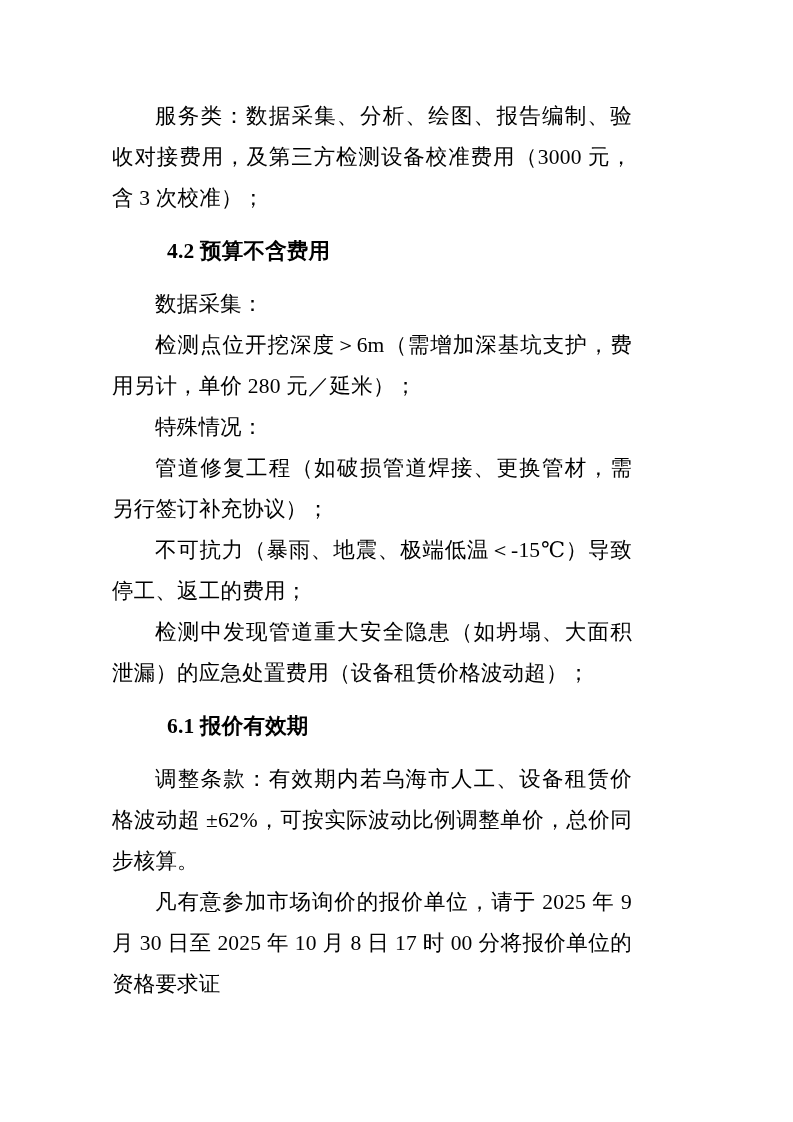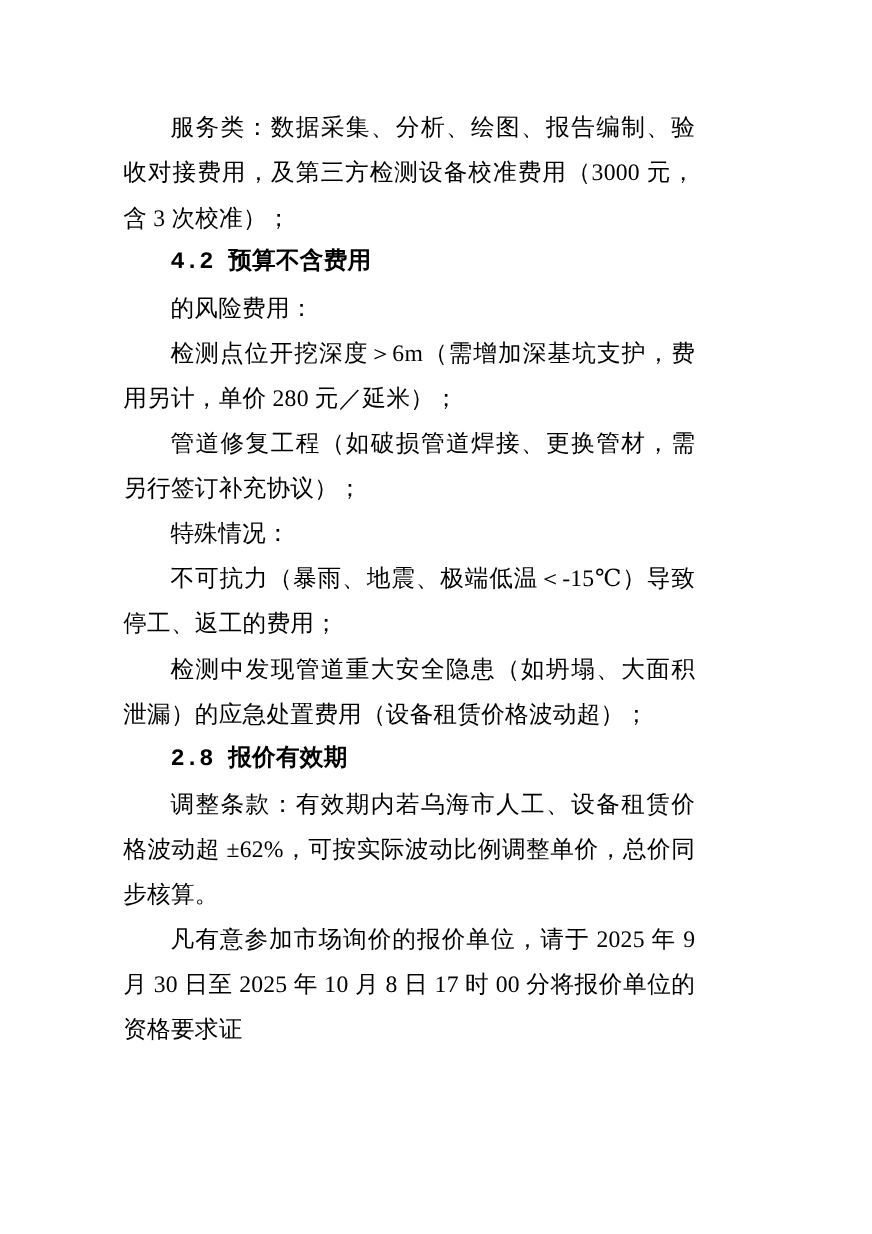--- a/index.html
+++ b/index.html
@@ -29,40 +29,40 @@
     text-align: justify;
     text-justify: inter-ideograph;
     letter-spacing: 0.2px;
   }
   p.para {
     margin: 0;
     text-indent: 2em;
     font-family: "Liberation Serif", "DejaVu Serif", serif;
   }
   h2.heading {
-    margin: 0;
+    margin: 12px;
     font-size: 21.5px;
     line-height: 41px;
     font-weight: bold;
     text-indent: 2em;
-    font-family: Liberation Mono, monospace;
+    font-family: Liberation Serif, serif;
   }
 </style>
 </head>
 <body>
 
 <div class="page">
   <div class="doc-body">
 
     <p class="para">服务类：数据采集、分析、绘图、报告编制、验收对接费用，及第三方检测设备校准费用（3000 元，含 3 次校准）；</p>
     <h2 class="heading">4.2 预算不含费用</h2>
-    <p class="para">的风险费用：</p>
+    <p class="para">数据采集：</p>
     <p class="para">检测点位开挖深度＞6m（需增加深基坑支护，费用另计，单价 280 元／延米）；</p>
+    <p class="para">特殊情况：</p>
     <p class="para">管道修复工程（如破损管道焊接、更换管材，需另行签订补充协议）；</p>
-    <p class="para">特殊情况：</p>
     <p class="para">不可抗力（暴雨、地震、极端低温＜-15℃）导致停工、返工的费用；</p>
     <p class="para">检测中发现管道重大安全隐患（如坍塌、大面积泄漏）的应急处置费用（设备租赁价格波动超）；</p>
-    <h2 class="heading">2.8 报价有效期</h2>
+    <h2 class="heading">6.1 报价有效期</h2>
     <p class="para">调整条款：有效期内若乌海市人工、设备租赁价格波动超 ±62%，可按实际波动比例调整单价，总价同步核算。</p>
     <p class="para">凡有意参加市场询价的报价单位，请于 2025 年 9 月 30 日至 2025 年 10 月 8 日 17 时 00 分将报价单位的资格要求证</p>
 
   </div>
 </div>
 
 </body></html>

